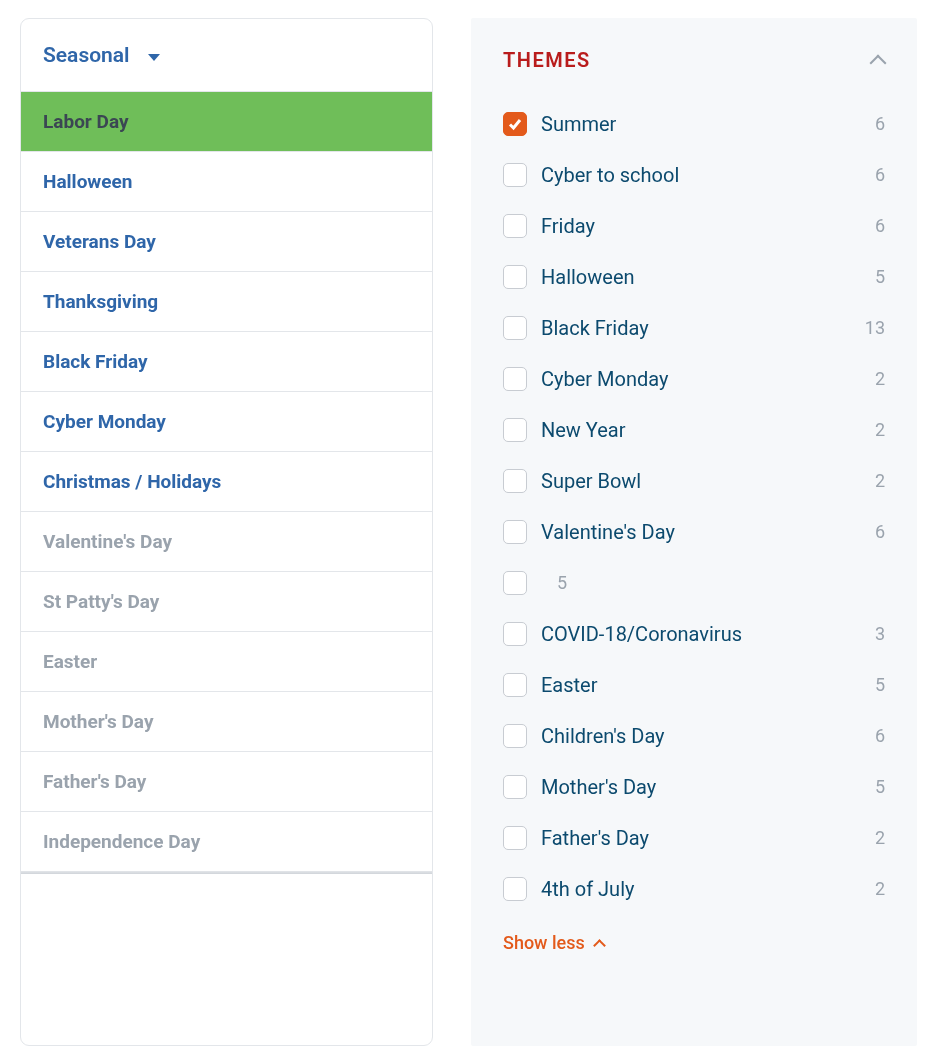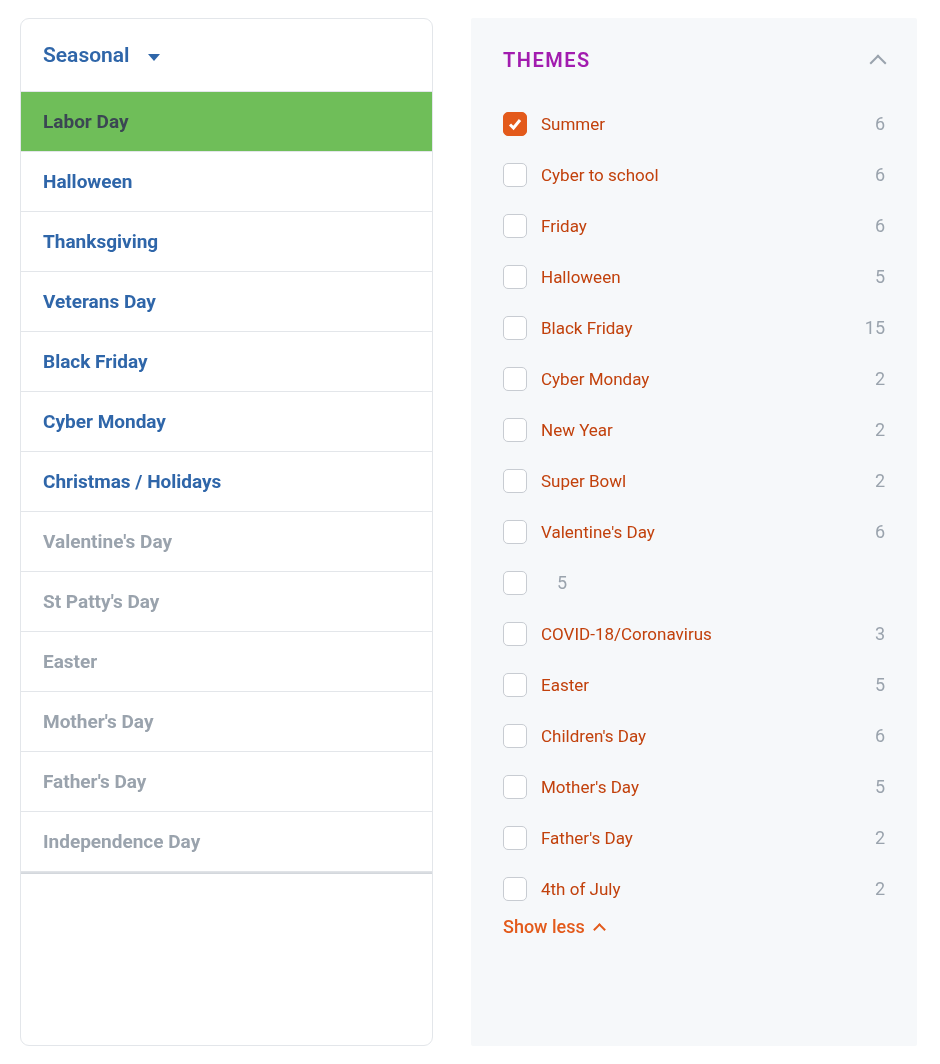--- a/index.html
+++ b/index.html
@@ -75,21 +75,21 @@
     display: flex;
     align-items: center;
     justify-content: space-between;
     margin-bottom: 26px;
     cursor: pointer;
   }
   .themes-header span.title {
     font-size: 20px;
     font-weight: 600;
     letter-spacing: 1.5px;
-    color: #a21caf;
+    color: #b91c1c;
   }
   .chev-up {
     width: 14px; height: 14px;
     position: relative;
   }
   .chev-up::before {
     content:"";
     position:absolute;
     width: 10px; height: 10px;
     border-left: 2.5px solid #9aa3ad;
@@ -114,31 +114,31 @@
     margin-right: 14px;
   }
   .cb.checked {
     background: #e35a1b;
     border-color: #e35a1b;
   }
   .cb.checked svg { display:block; }
   .cb svg { display:none; width:16px; height:16px; stroke:#fff; stroke-width:3; fill:none; }
   .theme-label {
     flex: 1;
-    font-size: 17px;
-    color: #c2410c;
+    font-size: 20px;
+    color: #0c4a6e;
   }
   .theme-count {
     font-size: 18px;
     color: #9aa3ad;
     min-width: 26px;
     text-align: right;
   }
   .show-less {
-    margin-top: 2px;
+    margin-top: 18px;
     display:flex;
     align-items:center;
     gap: 10px;
     color: #e35a1b;
     font-size: 18px;
     font-weight: 500;
     cursor: pointer;
   }
   .show-less .mini-chev {
     width:10px; height:10px; position:relative;
@@ -162,24 +162,24 @@
     <span class="caret-down"></span>
   </div>
   <div id="seasonal-rows">
       <div class="row active">
         <span>Labor Day</span>
       </div>
       <div class="row blue">
         <span>Halloween</span>
       </div>
       <div class="row blue">
+        <span>Veterans Day</span>
+      </div>
+      <div class="row blue">
         <span>Thanksgiving</span>
-      </div>
-      <div class="row blue">
-        <span>Veterans Day</span>
       </div>
       <div class="row blue">
         <span>Black Friday</span>
       </div>
       <div class="row blue">
         <span>Cyber Monday</span>
       </div>
       <div class="row blue">
         <span>Christmas / Holidays</span>
       </div>
@@ -231,21 +231,21 @@
         <span class="theme-count">6</span>
       </div>
       <div class="theme-item">
         <span class="cb"></span>
         <span class="theme-label">Halloween</span>
         <span class="theme-count">5</span>
       </div>
       <div class="theme-item">
         <span class="cb"></span>
         <span class="theme-label">Black Friday</span>
-        <span class="theme-count">15</span>
+        <span class="theme-count">13</span>
       </div>
       <div class="theme-item">
         <span class="cb"></span>
         <span class="theme-label">Cyber Monday</span>
         <span class="theme-count">2</span>
       </div>
       <div class="theme-item">
         <span class="cb"></span>
         <span class="theme-label">New Year</span>
         <span class="theme-count">2</span>

